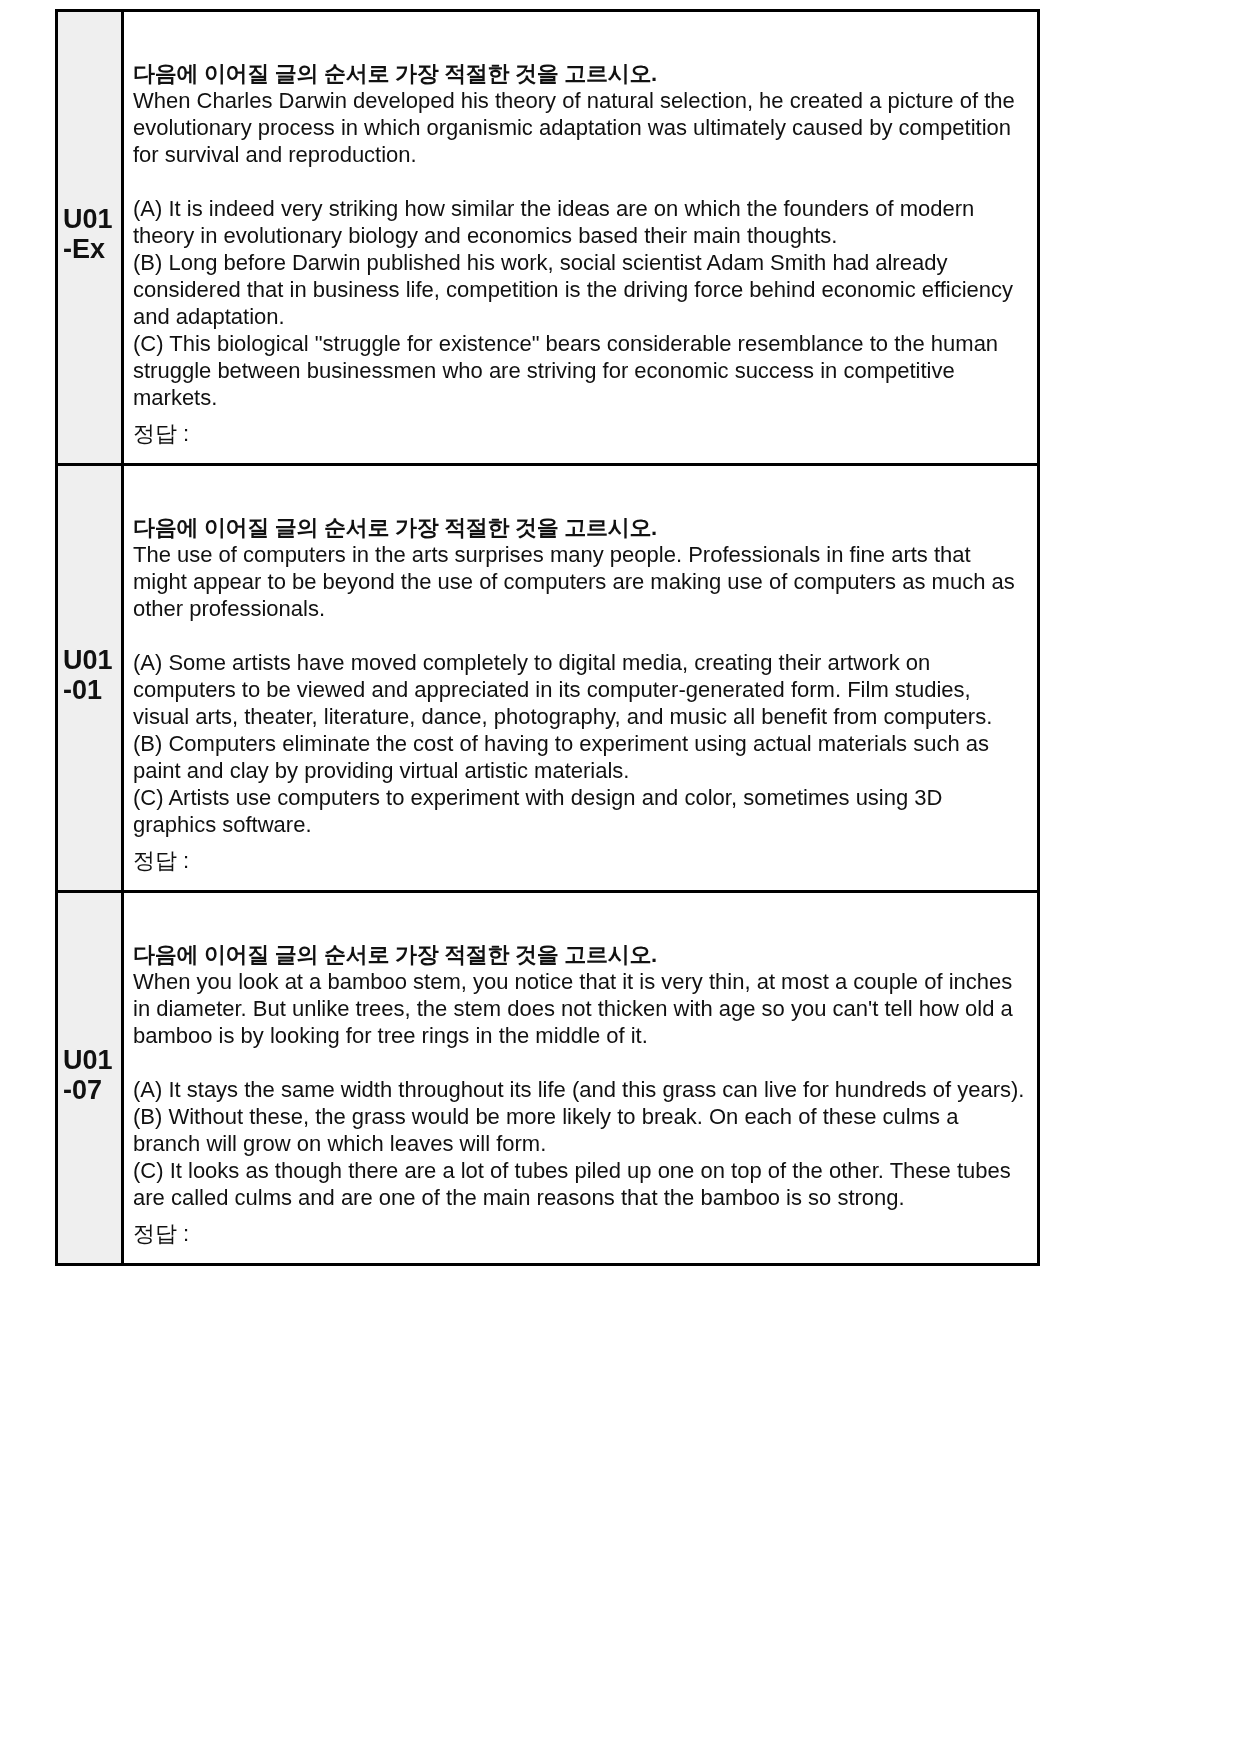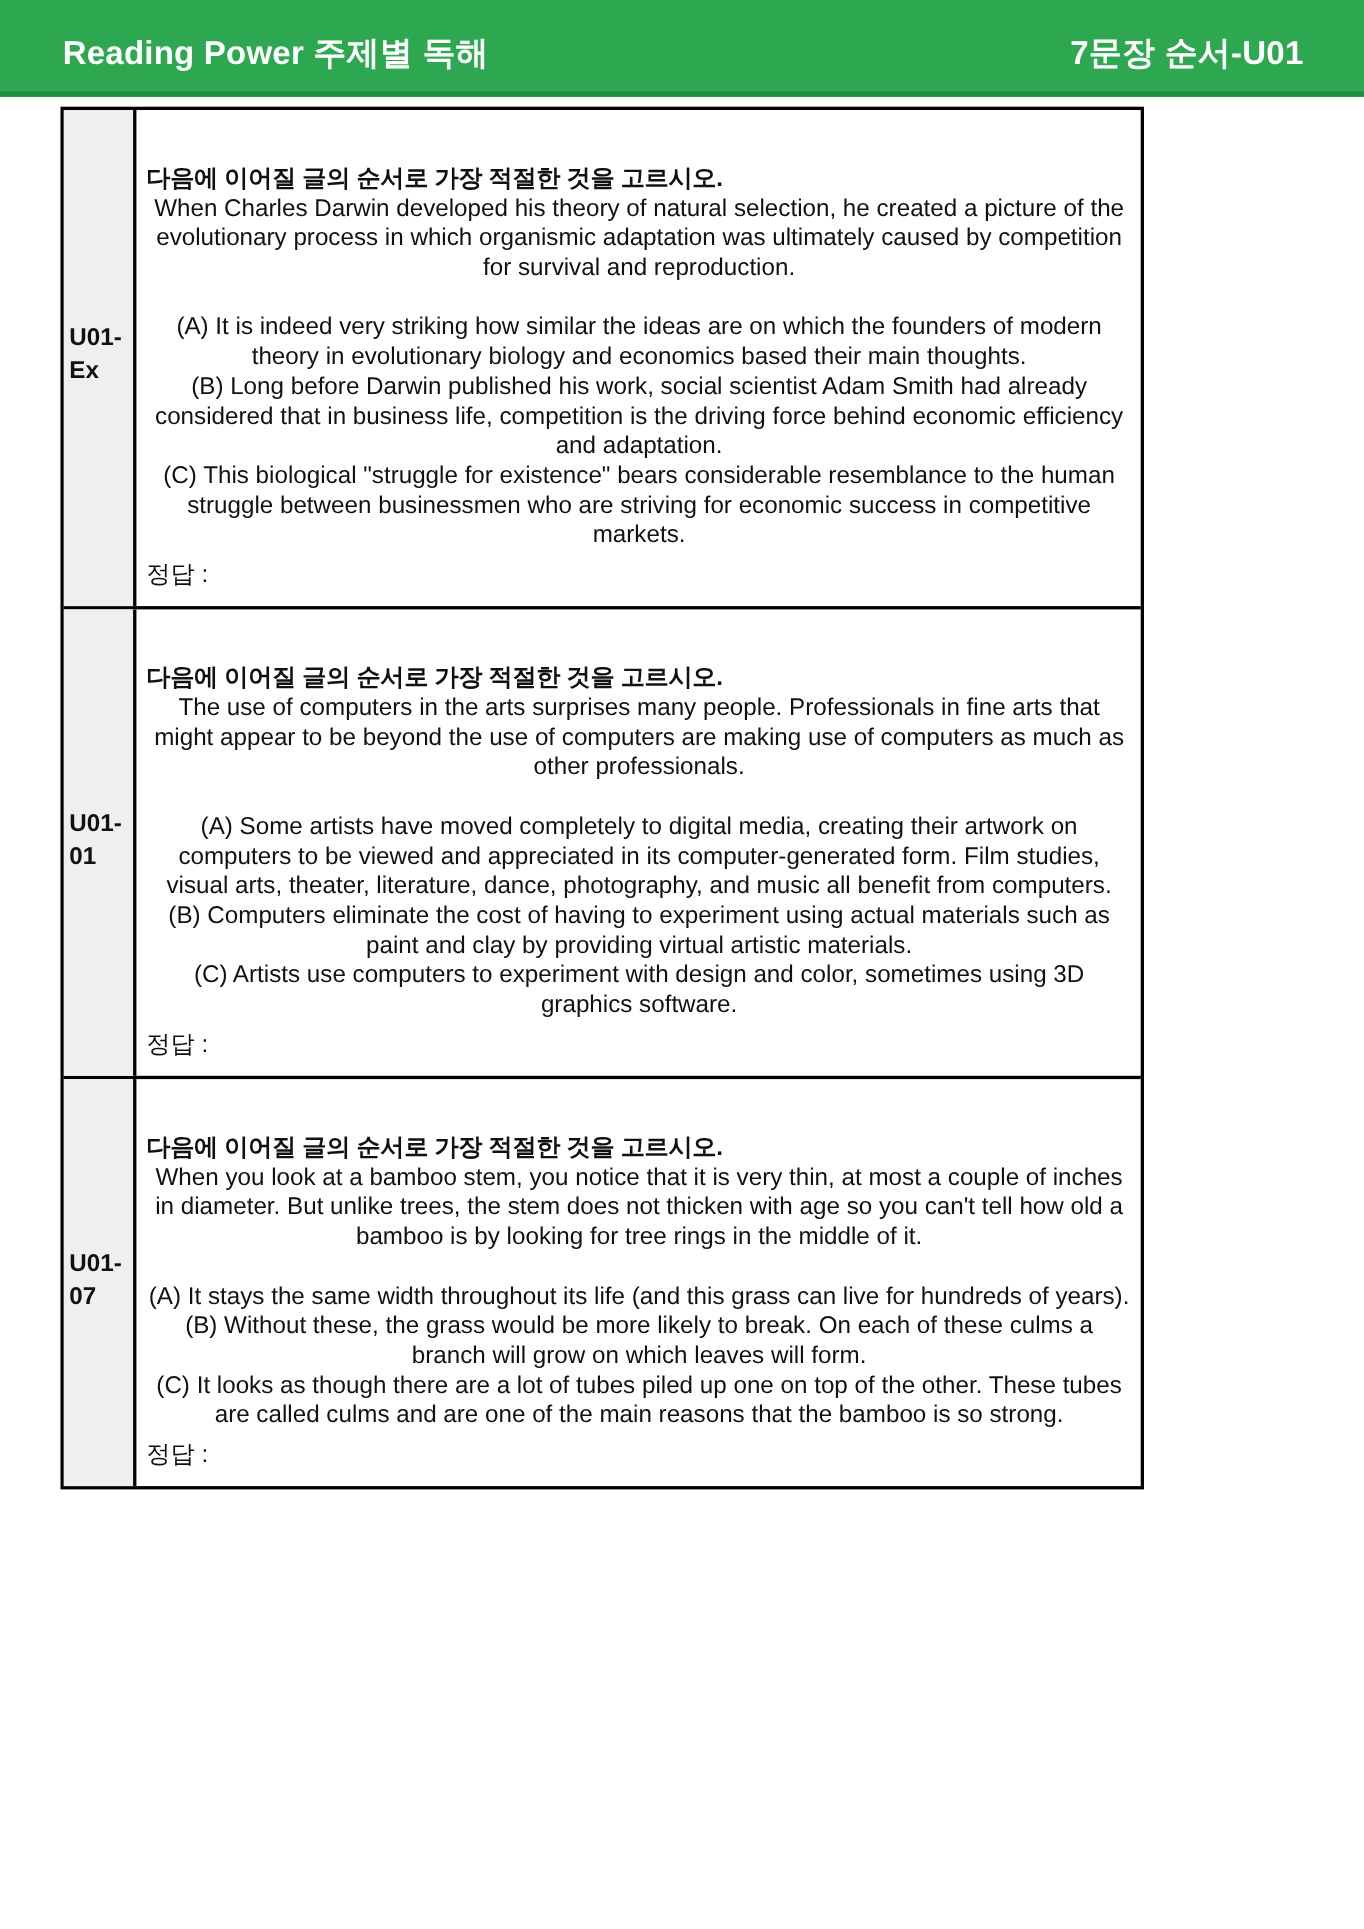--- a/index.html
+++ b/index.html
@@ -49,49 +49,45 @@
   .ws-row + .ws-row { border-top: 3px solid var(--border-color); }
   .cell-label {
     flex: 0 0 66px;
     width: 66px;
     background: var(--label-bg);
     border-right: 3px solid var(--border-color);
     display: flex;
     align-items: center;
     padding: 4px 2px 11px 5px;
     font-weight: bold;
-    font-size: 22px;
+    font-size: 27px;
     line-height: 30px;
     overflow-wrap: break-word;
     word-break: break-word;
   }
   .cell-label span { display: block; width: 100%; }
   .cell-content {
     flex: 1;
     padding: 12px 8px 16px 9px;
     font-size: 22px;
     line-height: 27px;
   }
   .prompt {
     font-weight: bold;
     letter-spacing: -0.3px;
     margin-top: 36px;
   }
-  .body-text { white-space: pre-line; text-align: center; }
+  .body-text { white-space: pre-line; }
   .answer-line { margin-top: 9px; }
 </style>
 </head>
 <body>
 
 <div class="page">
 
-  <div class="header">
-    <div class="header-title-left">Reading Power 주제별 독해</div>
-    <div class="header-title-right">7문장 순서-U01</div>
-  </div>
 
   <div class="worksheet-table">
 
     <div class="ws-row">
       <div class="cell-label">
         <span>U01-Ex</span>
       </div>
       <div class="cell-content">
         <div class="prompt">다음에 이어질 글의 순서로 가장 적절한 것을 고르시오.</div>
         <div class="body-text">When Charles Darwin developed his theory of natural selection, he created a picture of the evolutionary process in which organismic adaptation was ultimately caused by competition for survival and reproduction.

